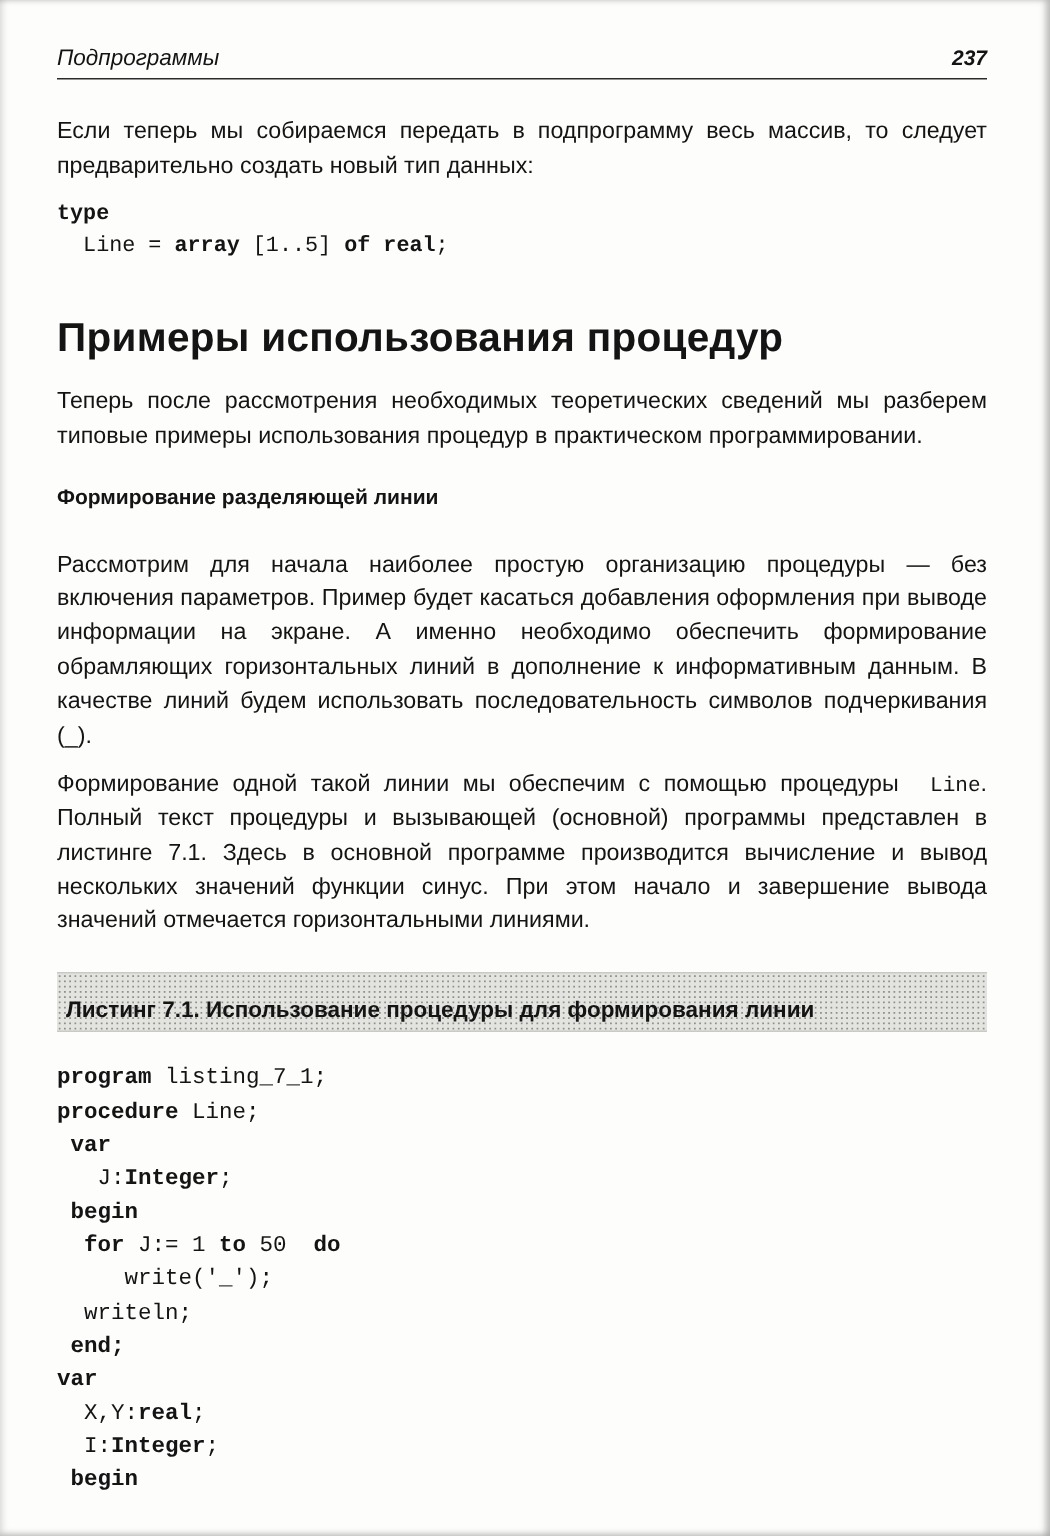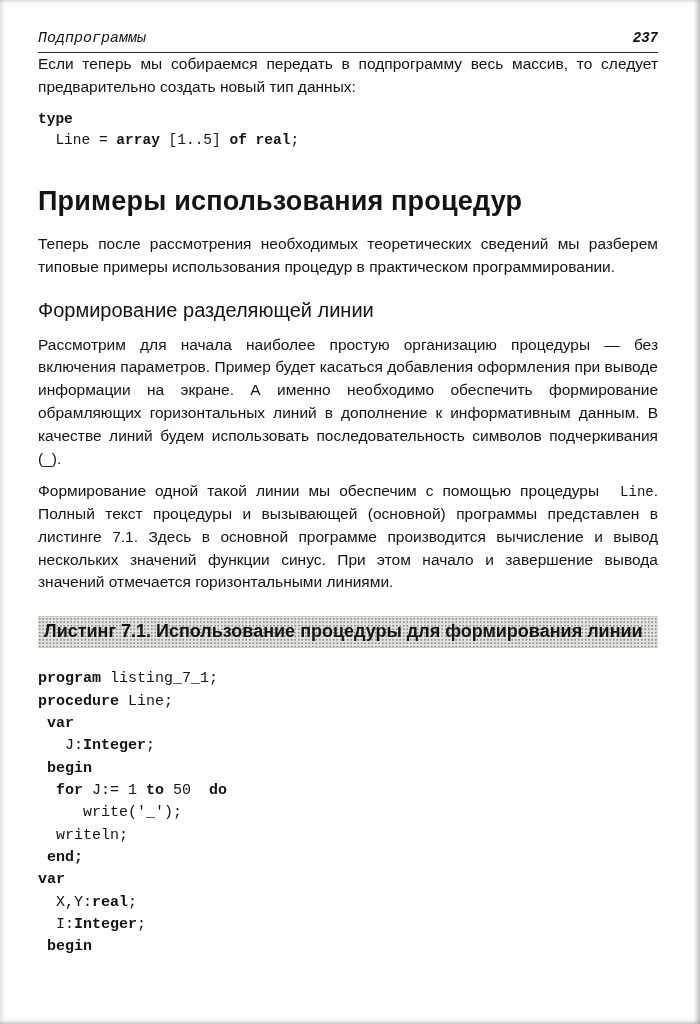--- a/index.html
+++ b/index.html
@@ -10,48 +10,48 @@
     box-sizing:border-box;
     padding:30px 42px 0 38px;
     font-family:"Liberation Sans",sans-serif;
     color:#141414;
     overflow:hidden;
     box-shadow:inset -3px 0 4px rgba(0,0,0,.25), inset 2px -2px 4px rgba(0,0,0,.12);
   }
   .running-head{
     display:flex;justify-content:space-between;align-items:baseline;
     border-bottom:1.5px solid #2a2a2a;
-    padding-bottom:5px;font-family:Liberation Mono, monospace;
+    padding-bottom:5px;margin-bottom:24px;
   }
   .rh-title{font-style:italic;font-size:15px;}
   .rh-page{font-style:italic;font-weight:bold;font-size:14px;}
   p.body{
     font-size:15.5px;line-height:1.47;text-align:justify;
     margin:0 0 10px 0;
   }
   pre.code{
     font-family:"Liberation Mono","DejaVu Sans Mono",monospace;
     font-size:14.5px;line-height:1.5;
     margin:4px 0 14px 0;
     white-space:pre;
   }
   .kw{font-weight:bold;}
   .inline-code{font-family:"Liberation Mono","DejaVu Sans Mono",monospace;font-size:14px;margin-left:12px;}
   h1.section{
     font-size:27px;font-weight:bold;letter-spacing:.2px;
     margin:34px 0 16px 0;
   }
   h2.subsection{
-    font-size:20px;font-weight:normal;
-    margin:20px 0 12px 0;
+    font-size:14px;font-weight:bold;
+    margin:20px 0 27px 0;
   }
   .listing-caption{
     margin:22px 0 20px 0;
-    font-size:18px;font-weight:bold;
-    padding:4px 6px 5px 6px;
+    font-size:15px;font-weight:bold;
+    padding:16px 6px 5px 6px;
     background-color:#e3e3e0;
     background-image:radial-gradient(#8f8f8c 0.7px, transparent 0.9px);
     background-size:3.5px 3.5px;
     border-top:1px solid #c9c9c6;
     border-bottom:1px solid #c9c9c6;
   }
   pre.listing{
     font-family:"Liberation Mono","DejaVu Sans Mono",monospace;
     font-size:15px;line-height:1.49;
     margin:0;white-space:pre;

